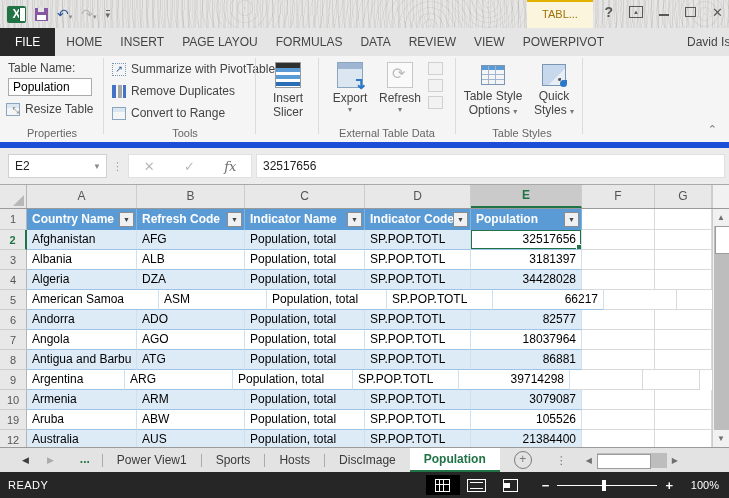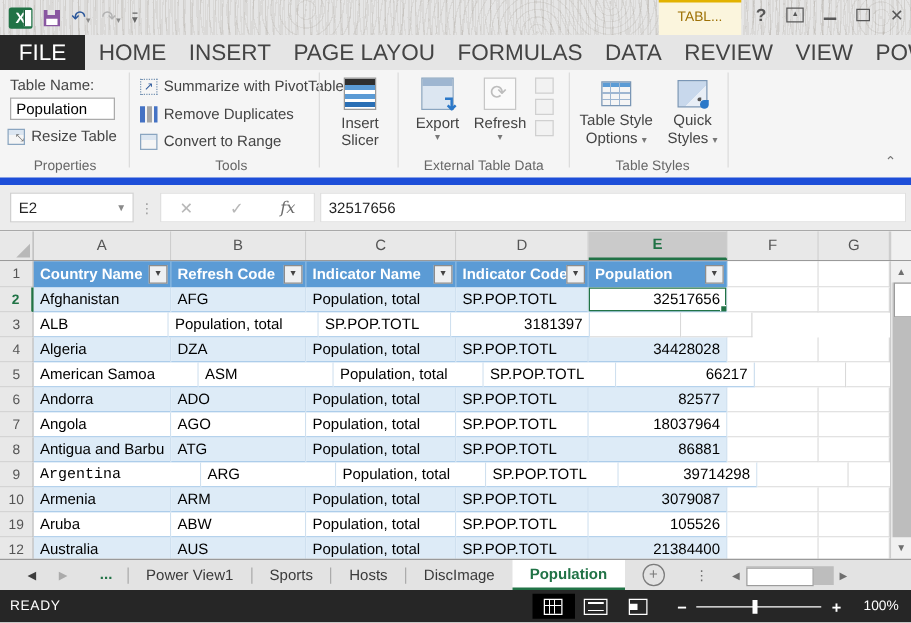--- a/index.html
+++ b/index.html
@@ -33,21 +33,21 @@
   .ribdisp-ic{width:12px;height:10px;border:1px solid #585858;position:relative;font-size:7px;
     text-align:center;line-height:9px;}
   .min-ic{width:10px;border-top:2px solid #585858;height:2px;margin-top:8px;}
   .max-ic{width:9px;height:8px;border:1px solid #585858;}
   .close-ic{font-size:13px;}
   .ctx-tab{top:0;left:527px;width:66px;height:28px;background:#fbf5dd;border-top:2px solid #e2b200;
     box-sizing:border-box;text-align:center;font-size:11px;line-height:25px;color:#9e7106;}
 
   
   .tabrow{top:28px;left:0;width:729px;height:28px;background:#e5e5e5;display:flex;align-items:stretch;}
-  .rtab{padding:0 9px;font-size:18px;line-height:28px;color:#444;white-space:nowrap;}
+  .rtab{padding:0 9px;font-size:12px;line-height:28px;color:#444;white-space:nowrap;}
   .rtab.file{background:#282828;color:#fff;padding:0 15px;margin-right:2px;}
   .rtab.active{background:#fef9c3;color:#9e7106;border:1px solid #d4d4d4;border-bottom:none;line-height:26px;margin-top:36px;}
   .acct{display:flex;align-items:center;gap:6px;margin-left:8px;}
   .acct-name{font-size:12px;color:#444;white-space:nowrap;}
 
   
   .ribbon{top:56px;left:0;width:729px;height:92px;background:#f5f5f5;border-bottom:6px solid #1d4ed8;
     box-sizing:border-box;font-size:12px;}
   .rsep{position:absolute;top:2px;bottom:8px;width:1px;background:#dcdcdc;}
   .grp-label{position:absolute;bottom:3px;font-size:11px;color:#666;text-align:center;}
@@ -321,20 +321,21 @@
         <div class="cell" style="width: 110px;">Afghanistan</div>
         <div class="cell" style="width: 108px;">AFG</div>
         <div class="cell" style="width: 120px;">Population, total</div>
         <div class="cell" style="width: 106px;">SP.POP.TOTL</div>
         <div class="cell num selcell" style="width: 111px;">32517656<div class="selbox"></div><div class="fillhandle"></div></div>
         <div class="cell empty" style="width: 73px;"></div>
         <div class="cell empty" style="width: 57px;"></div>
       </div>
       <div class="sheet-row">
         <div class="rowhdr" style="width: 27px; line-height: 20px;">3</div>
+        <div class="cell" style="width: 110px;">Albania</div>
         <div class="cell" style="width: 108px;">ALB</div>
         <div class="cell" style="width: 120px;">Population, total</div>
         <div class="cell" style="width: 106px;">SP.POP.TOTL</div>
         <div class="cell num" style="width: 111px;">3181397</div>
         <div class="cell empty" style="width: 73px;"></div>
         <div class="cell empty" style="width: 57px;"></div>
       </div>
       <div class="sheet-row band">
         <div class="rowhdr" style="width: 27px; line-height: 20px;">4</div>
         <div class="cell" style="width: 110px;">Algeria</div>
@@ -380,21 +381,21 @@
         <div class="cell" style="width: 110px;">Antigua and Barbu</div>
         <div class="cell" style="width: 108px;">ATG</div>
         <div class="cell" style="width: 120px;">Population, total</div>
         <div class="cell" style="width: 106px;">SP.POP.TOTL</div>
         <div class="cell num" style="width: 111px;">86881</div>
         <div class="cell empty" style="width: 73px;"></div>
         <div class="cell empty" style="width: 57px;"></div>
       </div>
       <div class="sheet-row">
         <div class="rowhdr" style="width: 27px; line-height: 20px;">9</div>
-        <div class="cell" style="width: 134px; font-family: Liberation Mono, monospace;">Argentina</div>
+        <div class="cell" style="width: 98px;">Argentina</div>
         <div class="cell" style="width: 108px;">ARG</div>
         <div class="cell" style="width: 120px;">Population, total</div>
         <div class="cell" style="width: 106px;">SP.POP.TOTL</div>
         <div class="cell num" style="width: 111px;">39714298</div>
         <div class="cell empty" style="width: 73px;"></div>
         <div class="cell empty" style="width: 57px;"></div>
       </div>
       <div class="sheet-row band">
         <div class="rowhdr" style="width: 27px; line-height: 20px;">10</div>
         <div class="cell" style="width: 110px;">Armenia</div>

